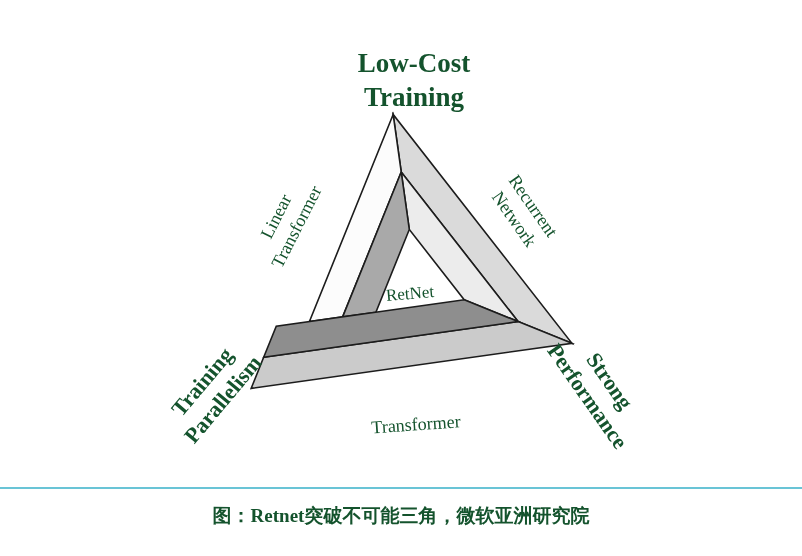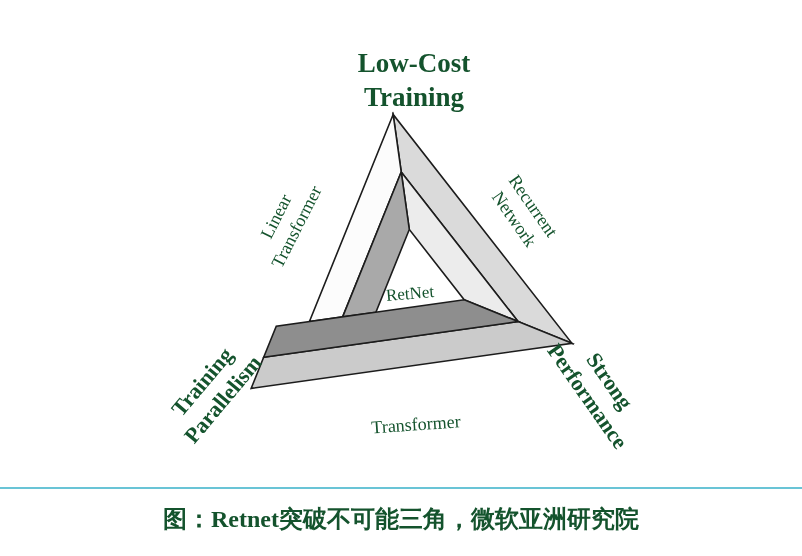--- a/index.html
+++ b/index.html
@@ -26,21 +26,21 @@
   .tri-wrap {
     position:absolute; left:228px; top:112px; width:334px; height:261px;
     transform:rotate(-8deg);
   }
   .tri-wrap svg { width:100%; height:100%; display:block; overflow:visible; }
   .tri-wrap polygon { stroke-width:1.1; stroke-linejoin:miter; }
 
   .divider { position:absolute; left:0; top:487px; width:802px; height:2px; }
   .caption {
     position:absolute; left:0; top:503px; width:802px; text-align:center;
-    font-size:24px; font-weight:700;
+    font-size:19px; font-weight:700;
   }
 </style>
 </head>
 <body>
 
 <div class="page">
 
   <div class="label title-label">
     <div>Low-Cost</div>
     <div>Training</div>

